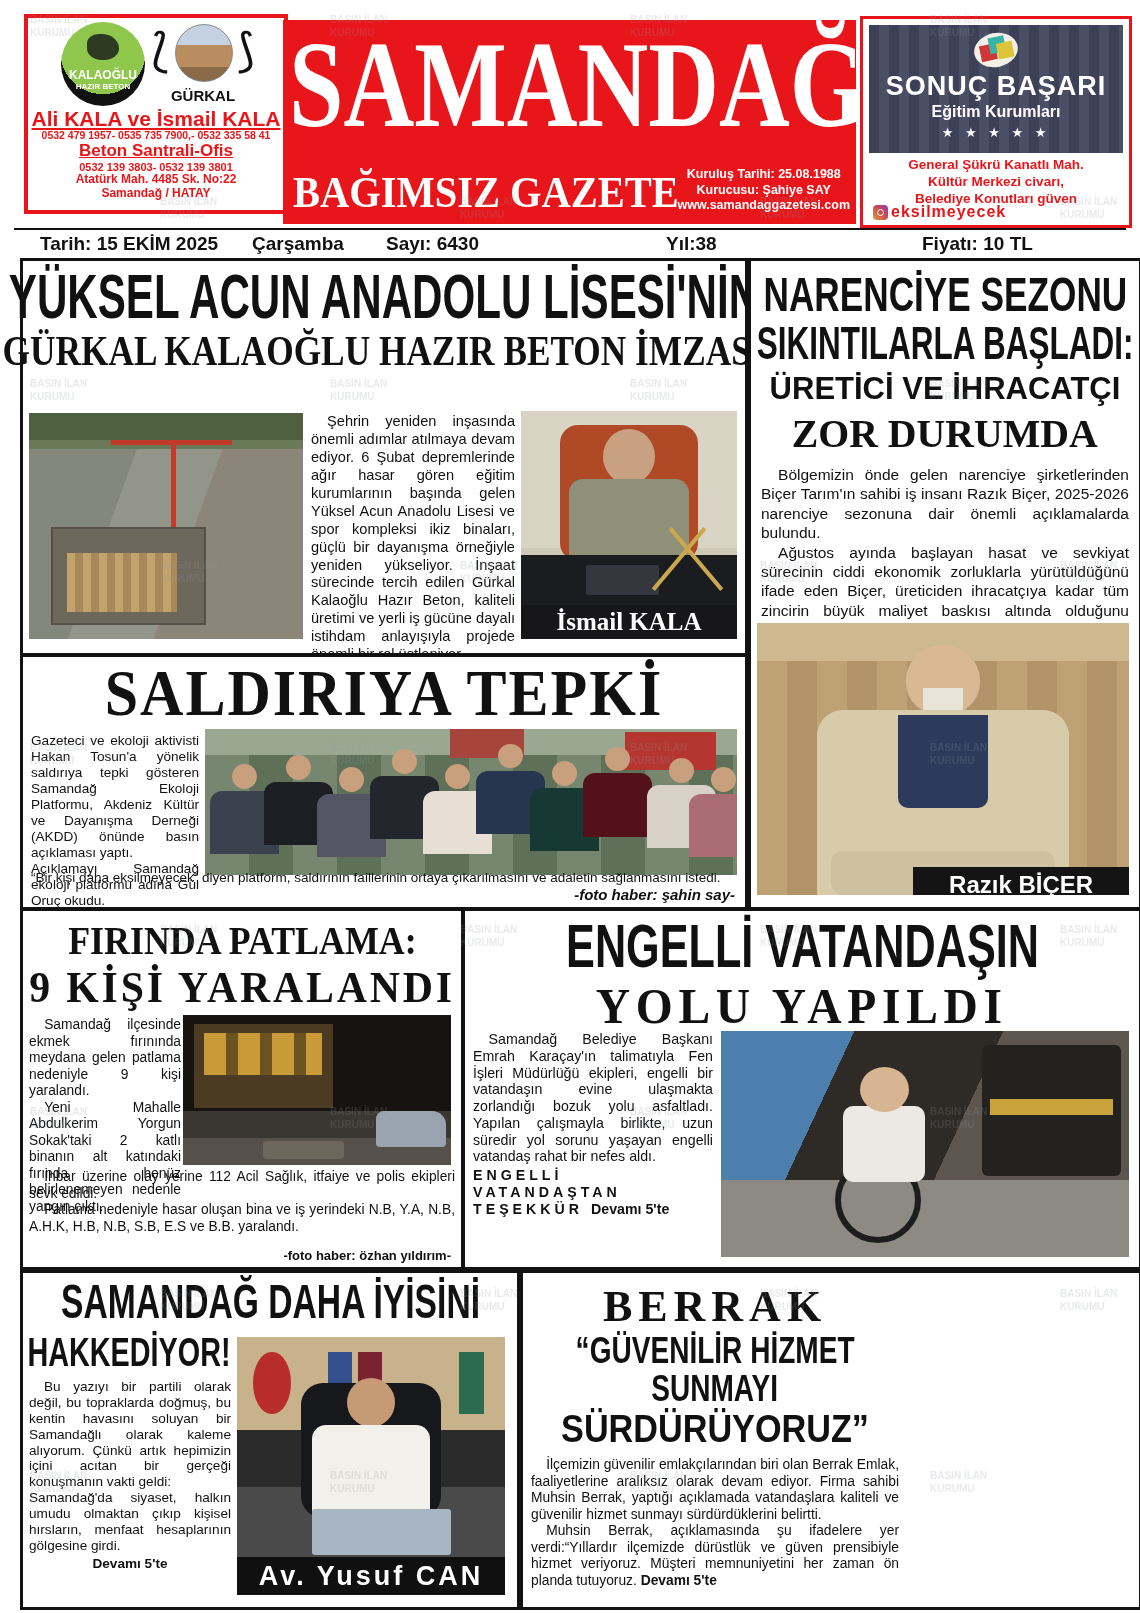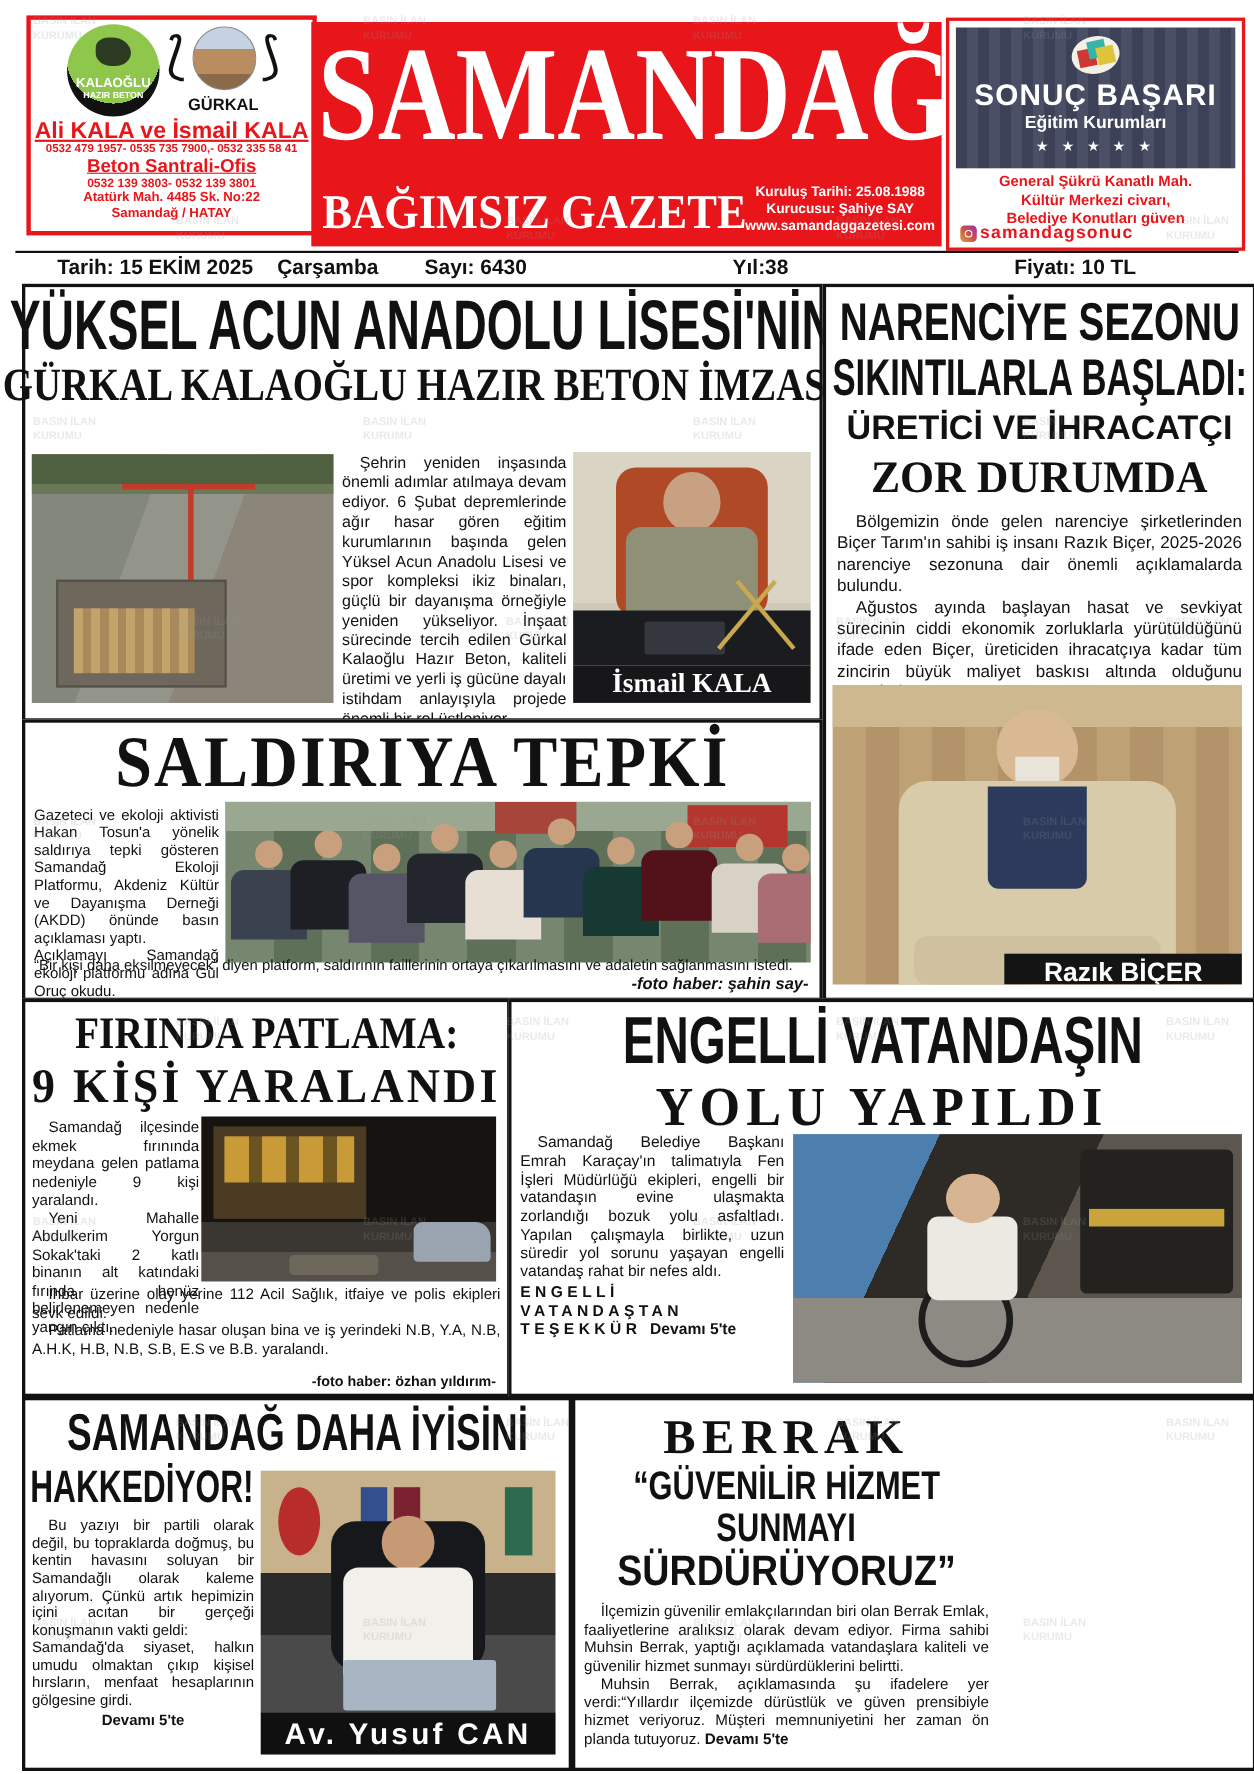--- a/index.html
+++ b/index.html
@@ -220,26 +220,26 @@
       <div class="ps">Eğitim Kurumları</div>
       <div class="stars">★ ★ ★ ★ ★</div>
     </div>
     <div class="addr">
       <div>General Şükrü Kanatlı Mah.</div>
       <div>Kültür Merkezi civarı,</div>
       <div>Belediye Konutları güven</div>
     </div>
     <div class="insta">
       <i class="ig"></i>
-      <span>samandagsonuc</span>
+      <span>eksilmeyecek</span>
     </div>
   </div>
 
   <div id="dateline" class="abs">
-    <span style="left:38px">Tarih: 15 EKİM 2025</span>
+    <span style="left:26px">Tarih: 15 EKİM 2025</span>
     <span style="left:238px">Çarşamba</span>
     <span style="left:372px">Sayı: 6430</span>
     <span style="left:652px">Yıl:38</span>
     <span style="left:908px">Fiyatı: 10 TL</span>
   </div>
 
   <div id="box-main" class="box">
     <div class="cond h1">
         <span>YÜKSEL ACUN ANADOLU LİSESİ'NİN</span>
       </div>

